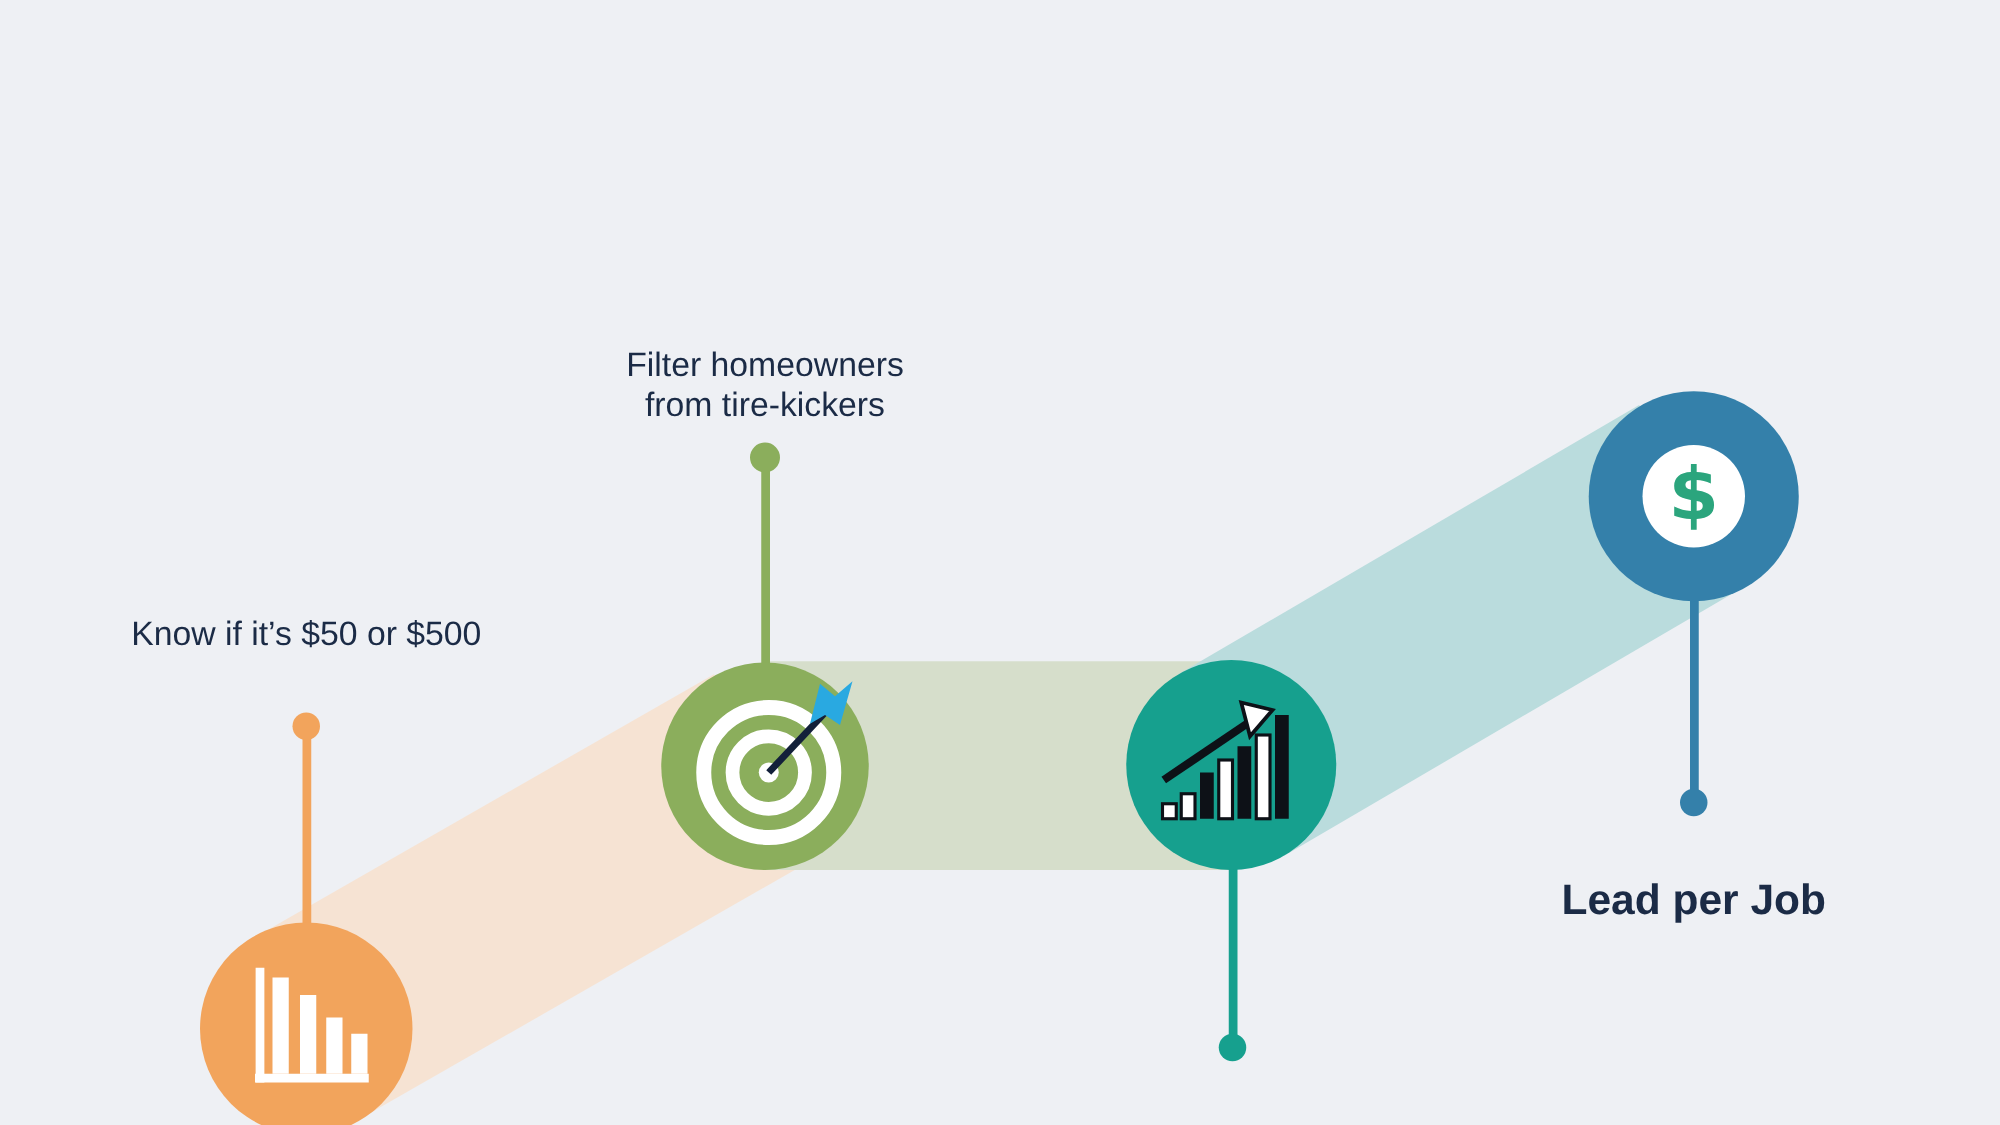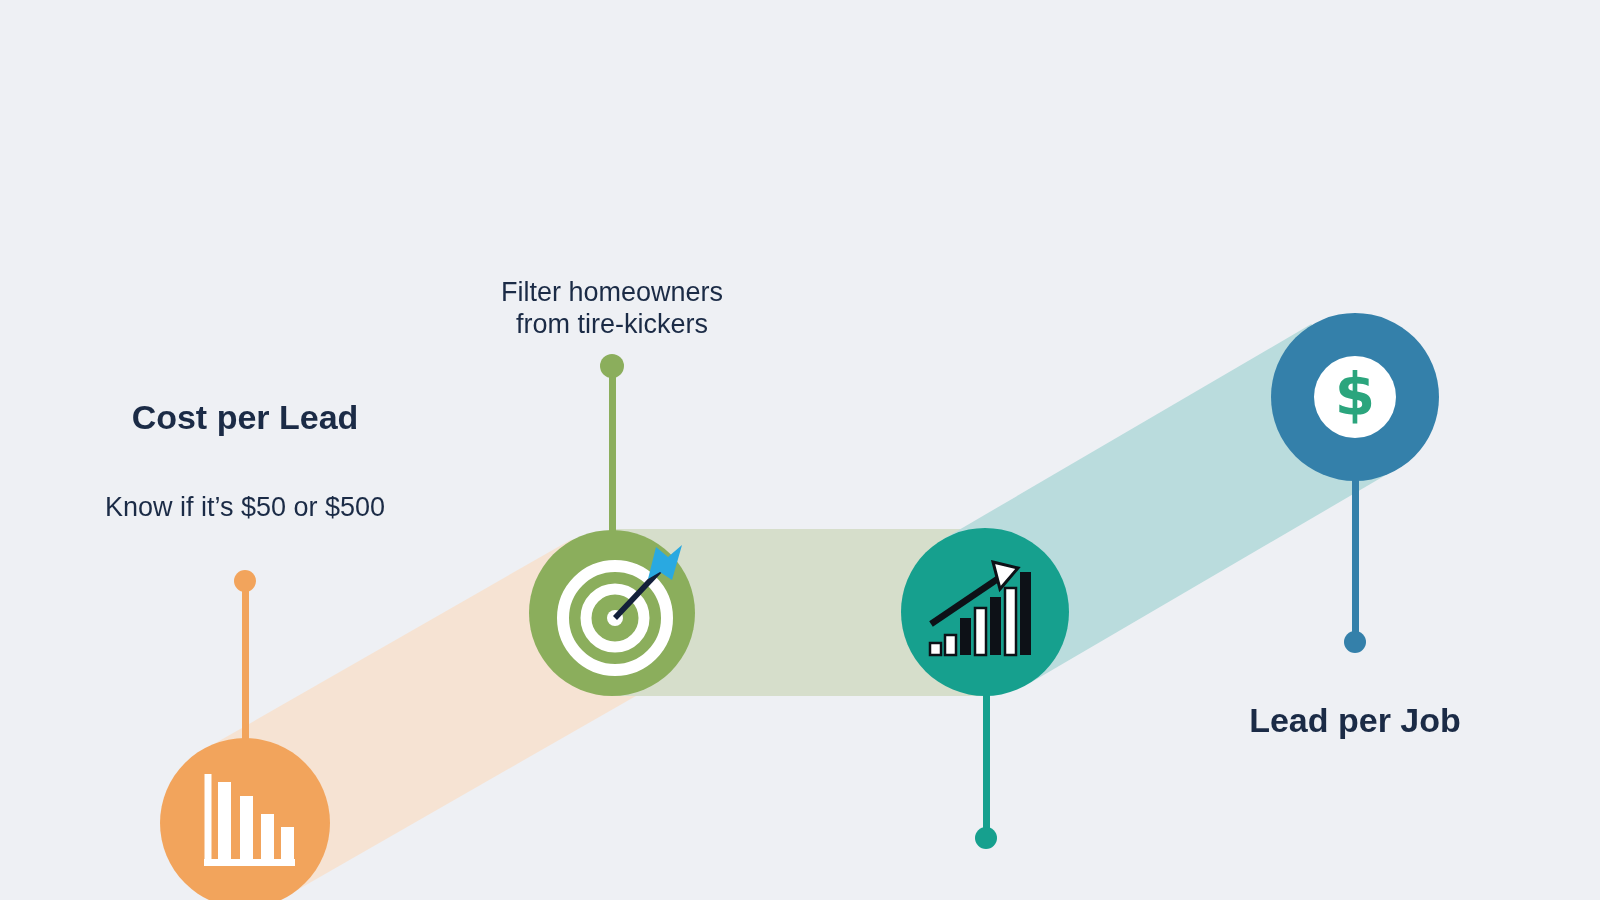--- a/index.html
+++ b/index.html
@@ -113,21 +113,20 @@
       <polygon points="92,34 117,40 99,61" fill="#ffffff" stroke="#0d1117" stroke-width="3"></polygon>
     </svg>
   </div>
 
   <div class="node-circle circle-4">
     <div class="inner-white">
       <span class="dollar">$</span>
     </div>
   </div>
 
-  <div class="label node-title title-1">Cost per Lead</div>
   <div class="label node-sub sub-1">Know if it’s $50 or $500</div>
 
   <div class="label node-sub sub-2">Filter homeowners
 from tire-kickers</div>
 
   <div class="label node-title title-4">Lead per Job</div>
 
 </div>
 
 </body></html>

